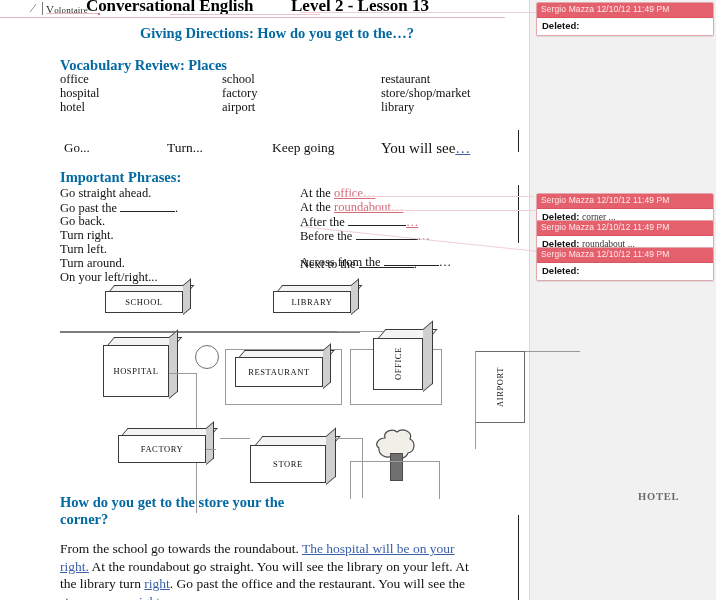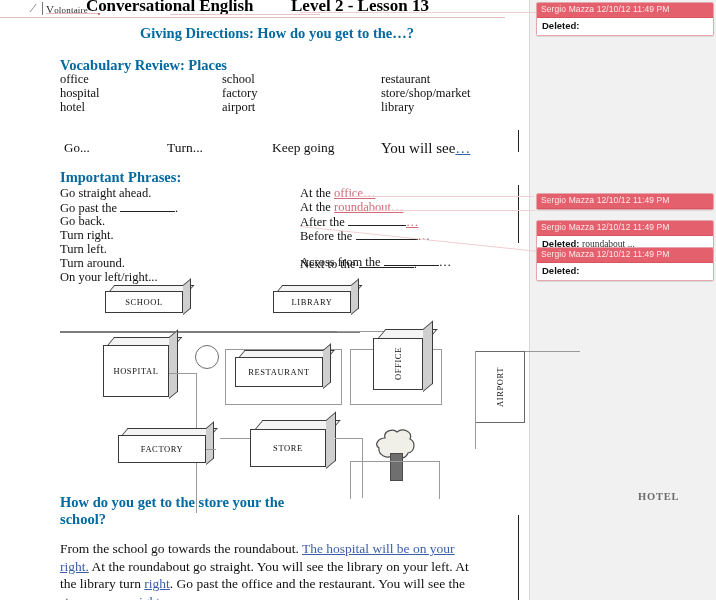--- a/index.html
+++ b/index.html
@@ -216,20 +216,21 @@
   <div class="conn" style="left:368px;top:210px;width:167px;"></div>
   <div class="conn" style="left:300px;top:226px;width:240px;transform:rotate(6deg);"></div>
 
   <div class="balloon" style="left:536px;top:2px;">
     <div class="bhdr"><span>Sergio Mazza</span> <span>12/10/12 11:49 PM</span></div>
     <div class="bbody"><b>Deleted:</b> <span class="bval"></span></div>
   </div>
 
   <div class="balloon" style="left:536px;top:193px;">
     <div class="bhdr"><span>Sergio Mazza</span> <span>12/10/12 11:49 PM</span></div>
+    <div class="bbody"><b>Deleted:</b> <span class="bval">corner ...</span></div>
   </div>
 
   <div class="balloon" style="left:536px;top:220px;">
     <div class="bhdr"><span>Sergio Mazza</span> <span>12/10/12 11:49 PM</span></div>
     <div class="bbody"><b>Deleted:</b> <span class="bval">roundabout ...</span></div>
   </div>
 
   <div class="balloon" style="left:536px;top:247px;">
     <div class="bhdr"><span>Sergio Mazza</span> <span>12/10/12 11:49 PM</span></div>
     <div class="bbody"><b>Deleted:</b> <span class="bval"></span></div>
@@ -283,37 +284,37 @@
     <div class="vline" style="left:420px;top:68px;height:98px;"></div>
     <div class="roadline" style="left:470px;top:68px;width:55px;"></div>
 
     <div class="bldg" style="left:63px;top:152px;width:88px;height:28px;">
       <div class="top" style="left:6px;top:-7px;width:88px;height:8px;transform:skewX(-40deg);"></div>
       <div class="side" style="left:88px;top:-7px;width:7px;height:35px;transform:skewY(-40deg);transform-origin:0 0;"></div>
       <div class="face">FACTORY</div>
     </div>
     <div class="roadline" style="left:151px;top:166px;width:10px;"></div>
 
-    <div class="bldg" style="left:195px;top:146px;width:76px;height:38px;">
+    <div class="bldg" style="left:195px;top:162px;width:76px;height:38px;">
       <div class="top" style="left:8px;top:-9px;width:76px;height:10px;transform:skewX(-40deg);"></div>
       <div class="side" style="left:76px;top:-9px;width:9px;height:47px;transform:skewY(-40deg);transform-origin:0 0;"></div>
       <div class="face">STORE</div>
     </div>
     <div class="roadline" style="left:165px;top:155px;width:30px;"></div>
     <div class="roadline" style="left:280px;top:155px;width:28px;"></div>
     <div class="vline" style="left:307px;top:155px;height:60px;"></div>
 
     <svg class="tree-crown" style="left:318px;top:145px;" viewBox="0 0 44 34">
       <path d="M12 10 C10 3 20 0 24 4 C30 -1 40 4 37 11 C43 14 42 24 35 25 C33 31 24 32 21 27 C14 32 5 27 6 20 C1 17 5 10 12 10 Z" fill="#f0efe8" stroke="#4a4a4a" stroke-width="1.2"></path>
     </svg>
     <div class="tree-trunk" style="left:335px;top:170px;"></div>
 
     <div class="plot" style="left:295px;top:178px;width:88px;height:37px;border-top:1px solid #9a9a9a;border-bottom:none;"></div>
   </div>
 
   <div class="hotel-lbl" style="left:638px;top:491px;">HOTEL</div>
 
   <div class="h2" style="left:60px;top:494px;">How do you get to the store your the</div>
-  <div class="h2" style="left:60px;top:511px;">school?</div>
+  <div class="h2" style="left:60px;top:511px;">corner?</div>
 
   <div style="position:absolute;left:60px;top:540px;width:420px;font-size:13.5px;line-height:17.5px;color:#101010;"><span>From the school go towards the roundabout.  </span><span class="ins">The hospital will be on your right.</span><span> At the roundabout go straight. You will see the library on your left. At the library turn </span><span class="ins">right</span><span>.  Go past the office and the restaurant.  You will see the store on your </span><span class="ins">right</span><span>.</span></div>
 
 </div>
 
 </body></html>

